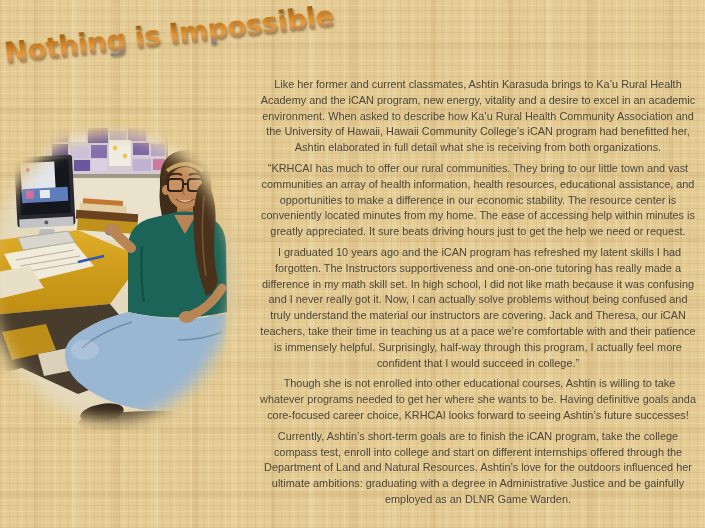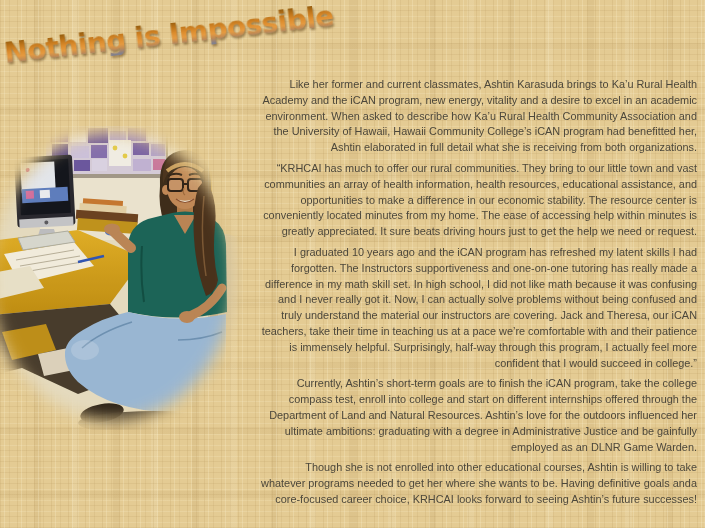--- a/index.html
+++ b/index.html
@@ -17,21 +17,21 @@
     position:absolute;left:6px;top:40px;margin:0;
     font-family:"DejaVu Sans",sans-serif;font-weight:bold;font-size:28px;line-height:1;
     letter-spacing:-0.5px;white-space:nowrap;
     transform:rotate(-6.5deg);transform-origin:0 100%;
     background-image:linear-gradient(180deg,#8e5a0e 0%,#bd7318 22%,#dd8d2e 45%,#e59a40 62%,#bf8a55 78%,#80808f 96%);
     -webkit-background-clip:text;background-clip:text;color:transparent;
     filter:drop-shadow(1.5px 2.5px 1.2px rgba(92,62,18,0.55));
   }
   .article{
     position:absolute;left:259px;top:77px;width:438px;
-    font-size:10.9px;line-height:15.8px;color:#4c473b;text-align:right;
+    font-size:10.9px;line-height:15.8px;color:#4c473b;text-align:center;
   }
   .article p{margin:0 0 5px;white-space:pre-wrap;}
   .photo{position:absolute;left:-18px;top:126px;width:262px;height:304px;}
   .photo svg{display:block;}
 </style>
 </head>
 <body>
 
 <div class="page">
 
@@ -169,17 +169,17 @@
         <ellipse cx="172" cy="297" rx="76" ry="12" fill="#33291d" opacity="0.85"></ellipse>
         <rect width="262" height="304" fill="rgba(120,90,40,0.04)"></rect>
       </g>
     </svg>
   </div>
 
   <article class="article">
     <p>Like her former and current classmates, Ashtin Karasuda brings to Ka’u Rural Health Academy and the iCAN program, new energy, vitality and a desire to excel in an academic environment. When asked to describe how Ka’u Rural Health Community Association and the University of Hawaii, Hawaii Community College’s iCAN program had benefitted her, Ashtin elaborated in full detail what she is receiving from both organizations.</p>
     <p>“KRHCAI has much to offer our rural communities. They bring to our little town and vast communities an array of health information, health resources, educational assistance, and opportunities to make a difference in our economic stability. The resource center is conveniently located minutes from my home. The ease of accessing help within minutes is greatly appreciated. It sure beats driving hours just to get the help we need or request.</p>
     <p> I graduated 10 years ago and the iCAN program has refreshed my latent skills I had forgotten. The Instructors supportiveness and one-on-one tutoring has really made a difference in my math skill set. In high school, I did not like math because it was confusing and I never really got it. Now, I can actually solve problems without being confused and truly understand the material our instructors are covering. Jack and Theresa, our iCAN teachers, take their time in teaching us at a pace we’re comfortable with and their patience is immensely helpful. Surprisingly, half-way through this program, I actually feel more confident that I would succeed in college.”</p>
+    <p> Though she is not enrolled into other educational courses, Ashtin is willing to take whatever programs needed to get her where she wants to be. Having definitive goals anda core-focused career choice, KRHCAI looks forward to seeing Ashtin’s future successes!</p>
     <p>Currently, Ashtin’s short-term goals are to finish the iCAN program, take the college compass test, enroll into college and start on different internships offered through the Department of Land and Natural Resources. Ashtin’s love for the outdoors influenced her ultimate ambitions: graduating with a degree in Administrative Justice and be gainfully employed as an DLNR Game Warden.</p>
-    <p> Though she is not enrolled into other educational courses, Ashtin is willing to take whatever programs needed to get her where she wants to be. Having definitive goals anda core-focused career choice, KRHCAI looks forward to seeing Ashtin’s future successes!</p>
   </article>
 
 </div>
 
 </body></html>

